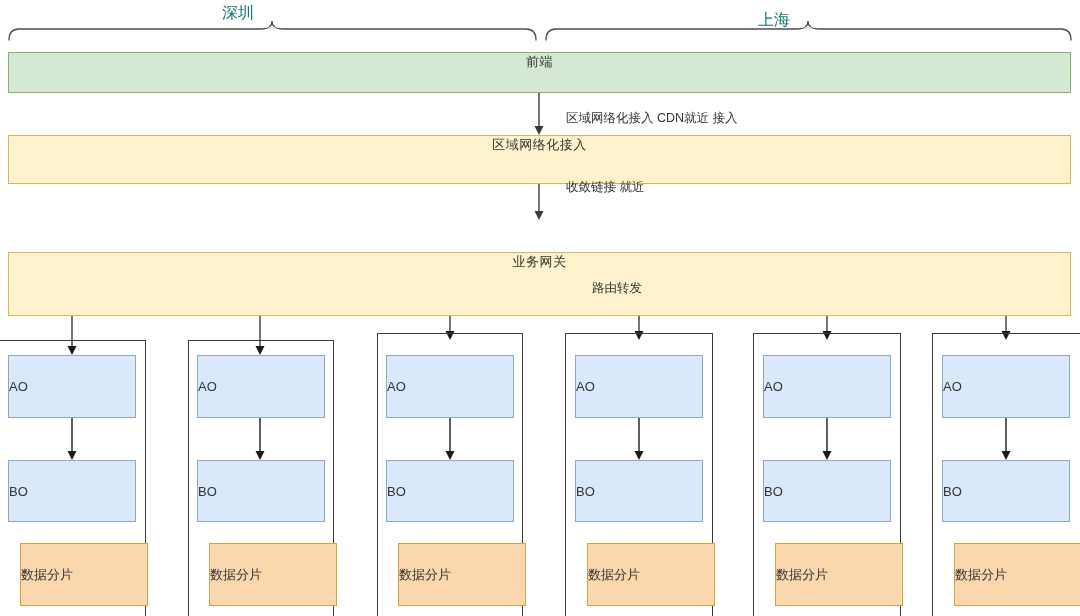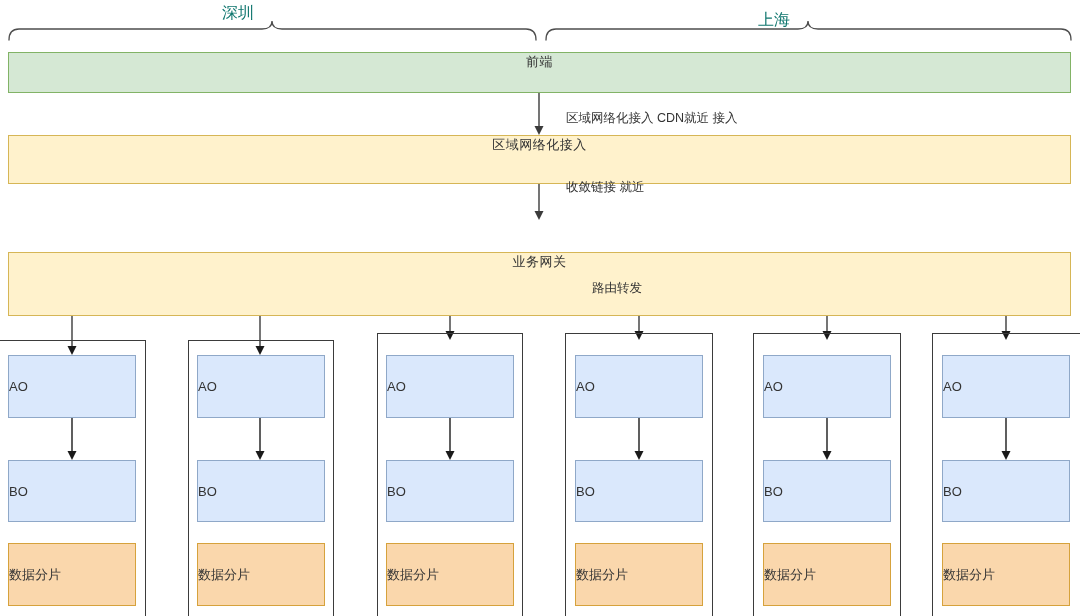--- a/index.html
+++ b/index.html
@@ -75,20 +75,21 @@
     font-size: 13px;
     color: #333333;
   }
   .node-blue {
     background: #dae8fc;
     border: 1px solid #8fa8c8;
   }
   .node-orange {
     background: #fad7ac;
     border: 1.3px solid #d6a23c;
+    margin-left: 12px;
   }
 
   svg.overlay {
     position: absolute;
     left: 0;
     top: 0;
     width: 1080px;
     height: 616px;
     pointer-events: none;
   }

